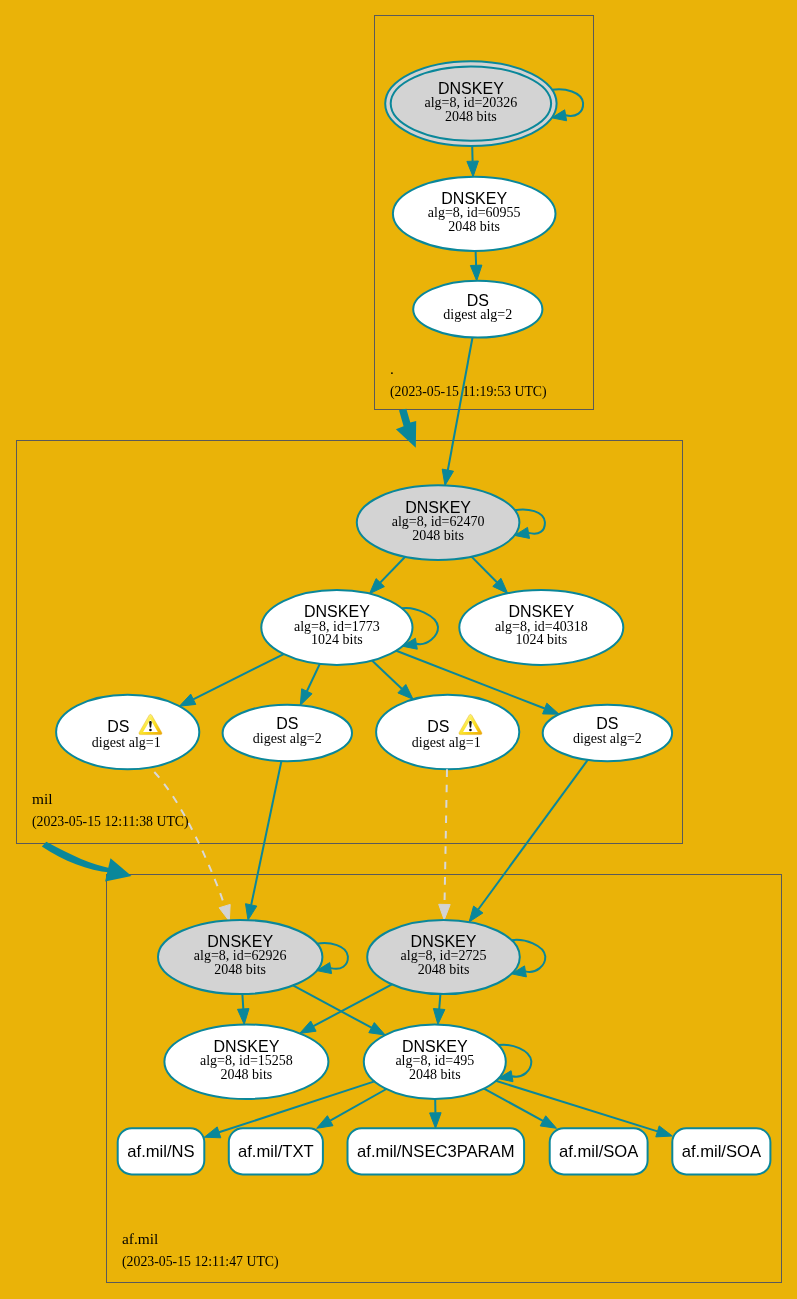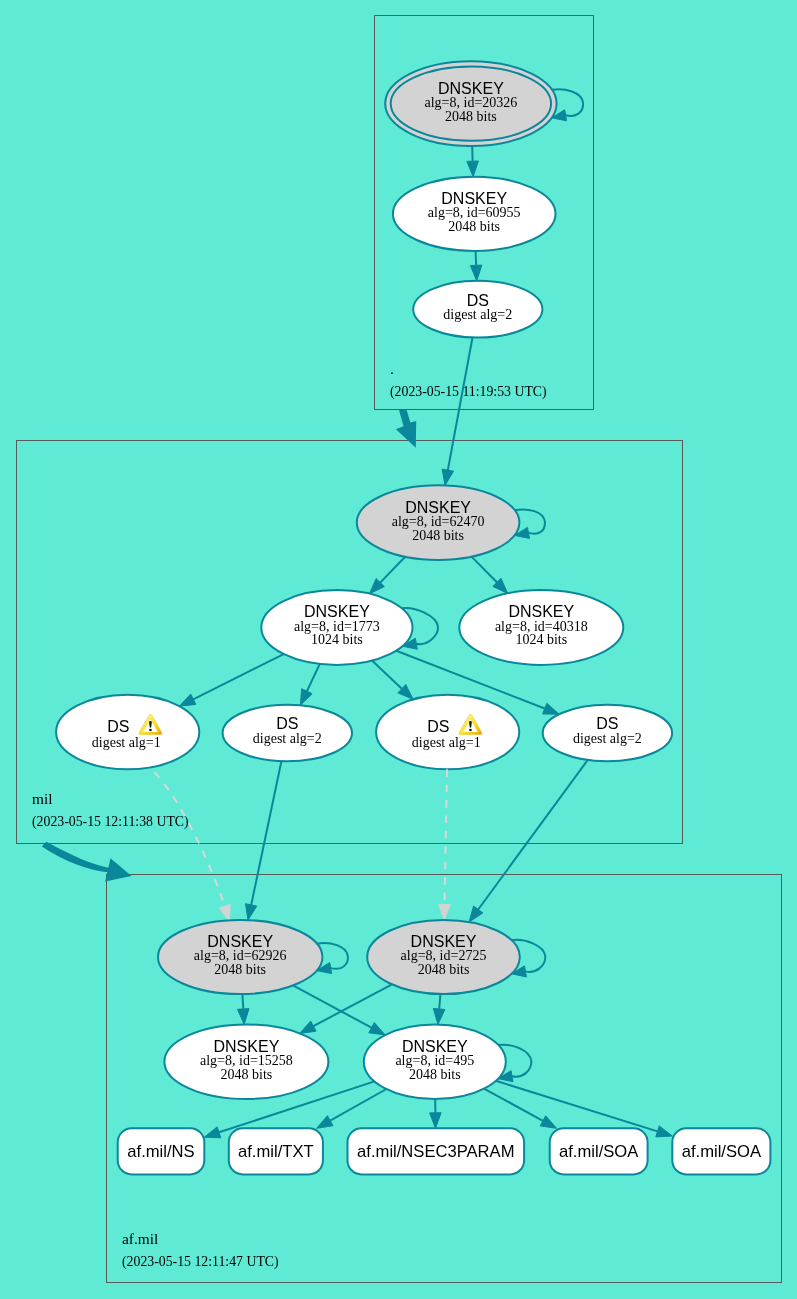--- a/index.html
+++ b/index.html
@@ -1,18 +1,18 @@
 <!DOCTYPE html>
 <html><head>
 <meta charset="utf-8">
 <title>DNSSEC authentication chain</title>
 <style>
   html,body{margin:0;padding:0;background:#ffffff;}
   body{width:797px;height:1299px;overflow:hidden;font-family:"Liberation Sans",sans-serif;}
-  #stage{position:relative;width:797px;height:1299px;background:#5eead4;}
+  #stage{position:relative;width:797px;height:1299px;background:#eab308;}
   svg#g{display:block;position:absolute;left:0;top:0;}
   .zbox{fill:none;stroke:#5a5a5a;stroke-width:1;}
   .ne{stroke:#0a879a;stroke-width:2;}
   .fg{fill:#d3d3d3;}
   .fw{fill:#ffffff;}
   .rrb{fill:#ffffff;stroke:#0a879a;stroke-width:2;}
   .ed{fill:none;stroke:#0a879a;stroke-width:2;}
   .edg{fill:none;stroke:#d8d8d8;stroke-width:2;stroke-dasharray:7.6,7.8;}
   .ah{fill:#0a879a;stroke:#0a879a;stroke-width:1;}
   .ahg{fill:#d3d3d3;stroke:#d3d3d3;stroke-width:1;}

